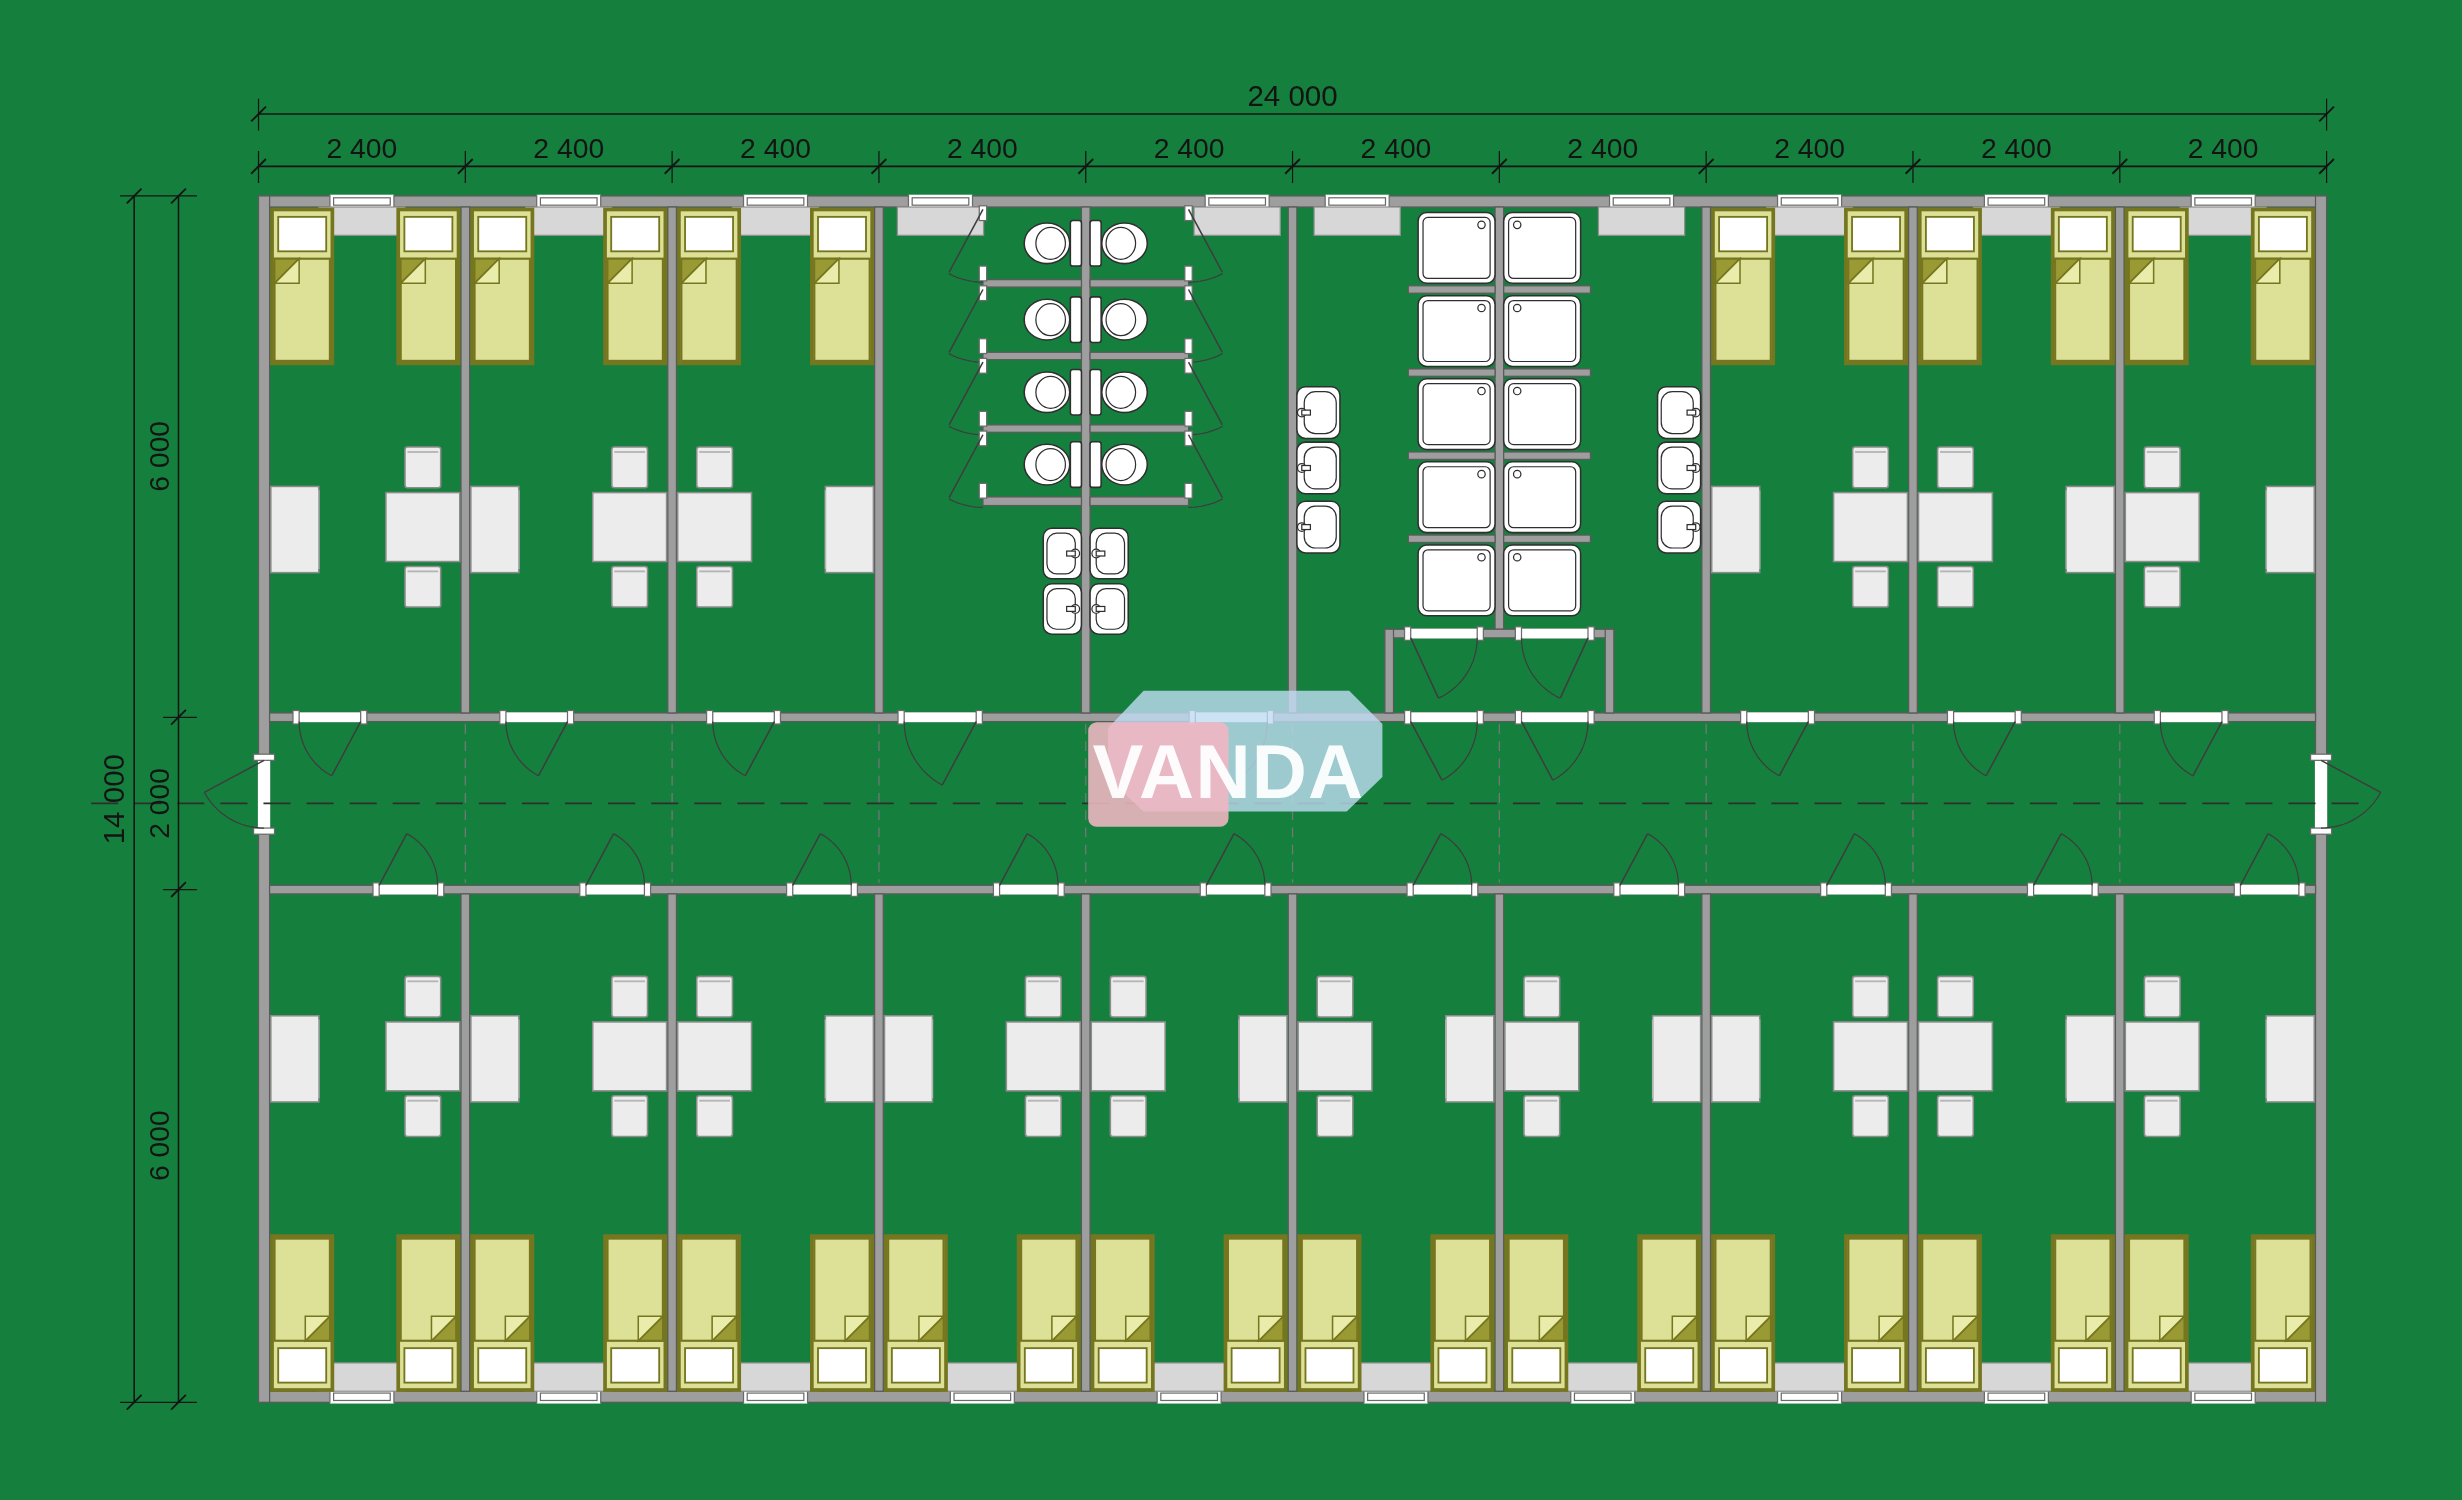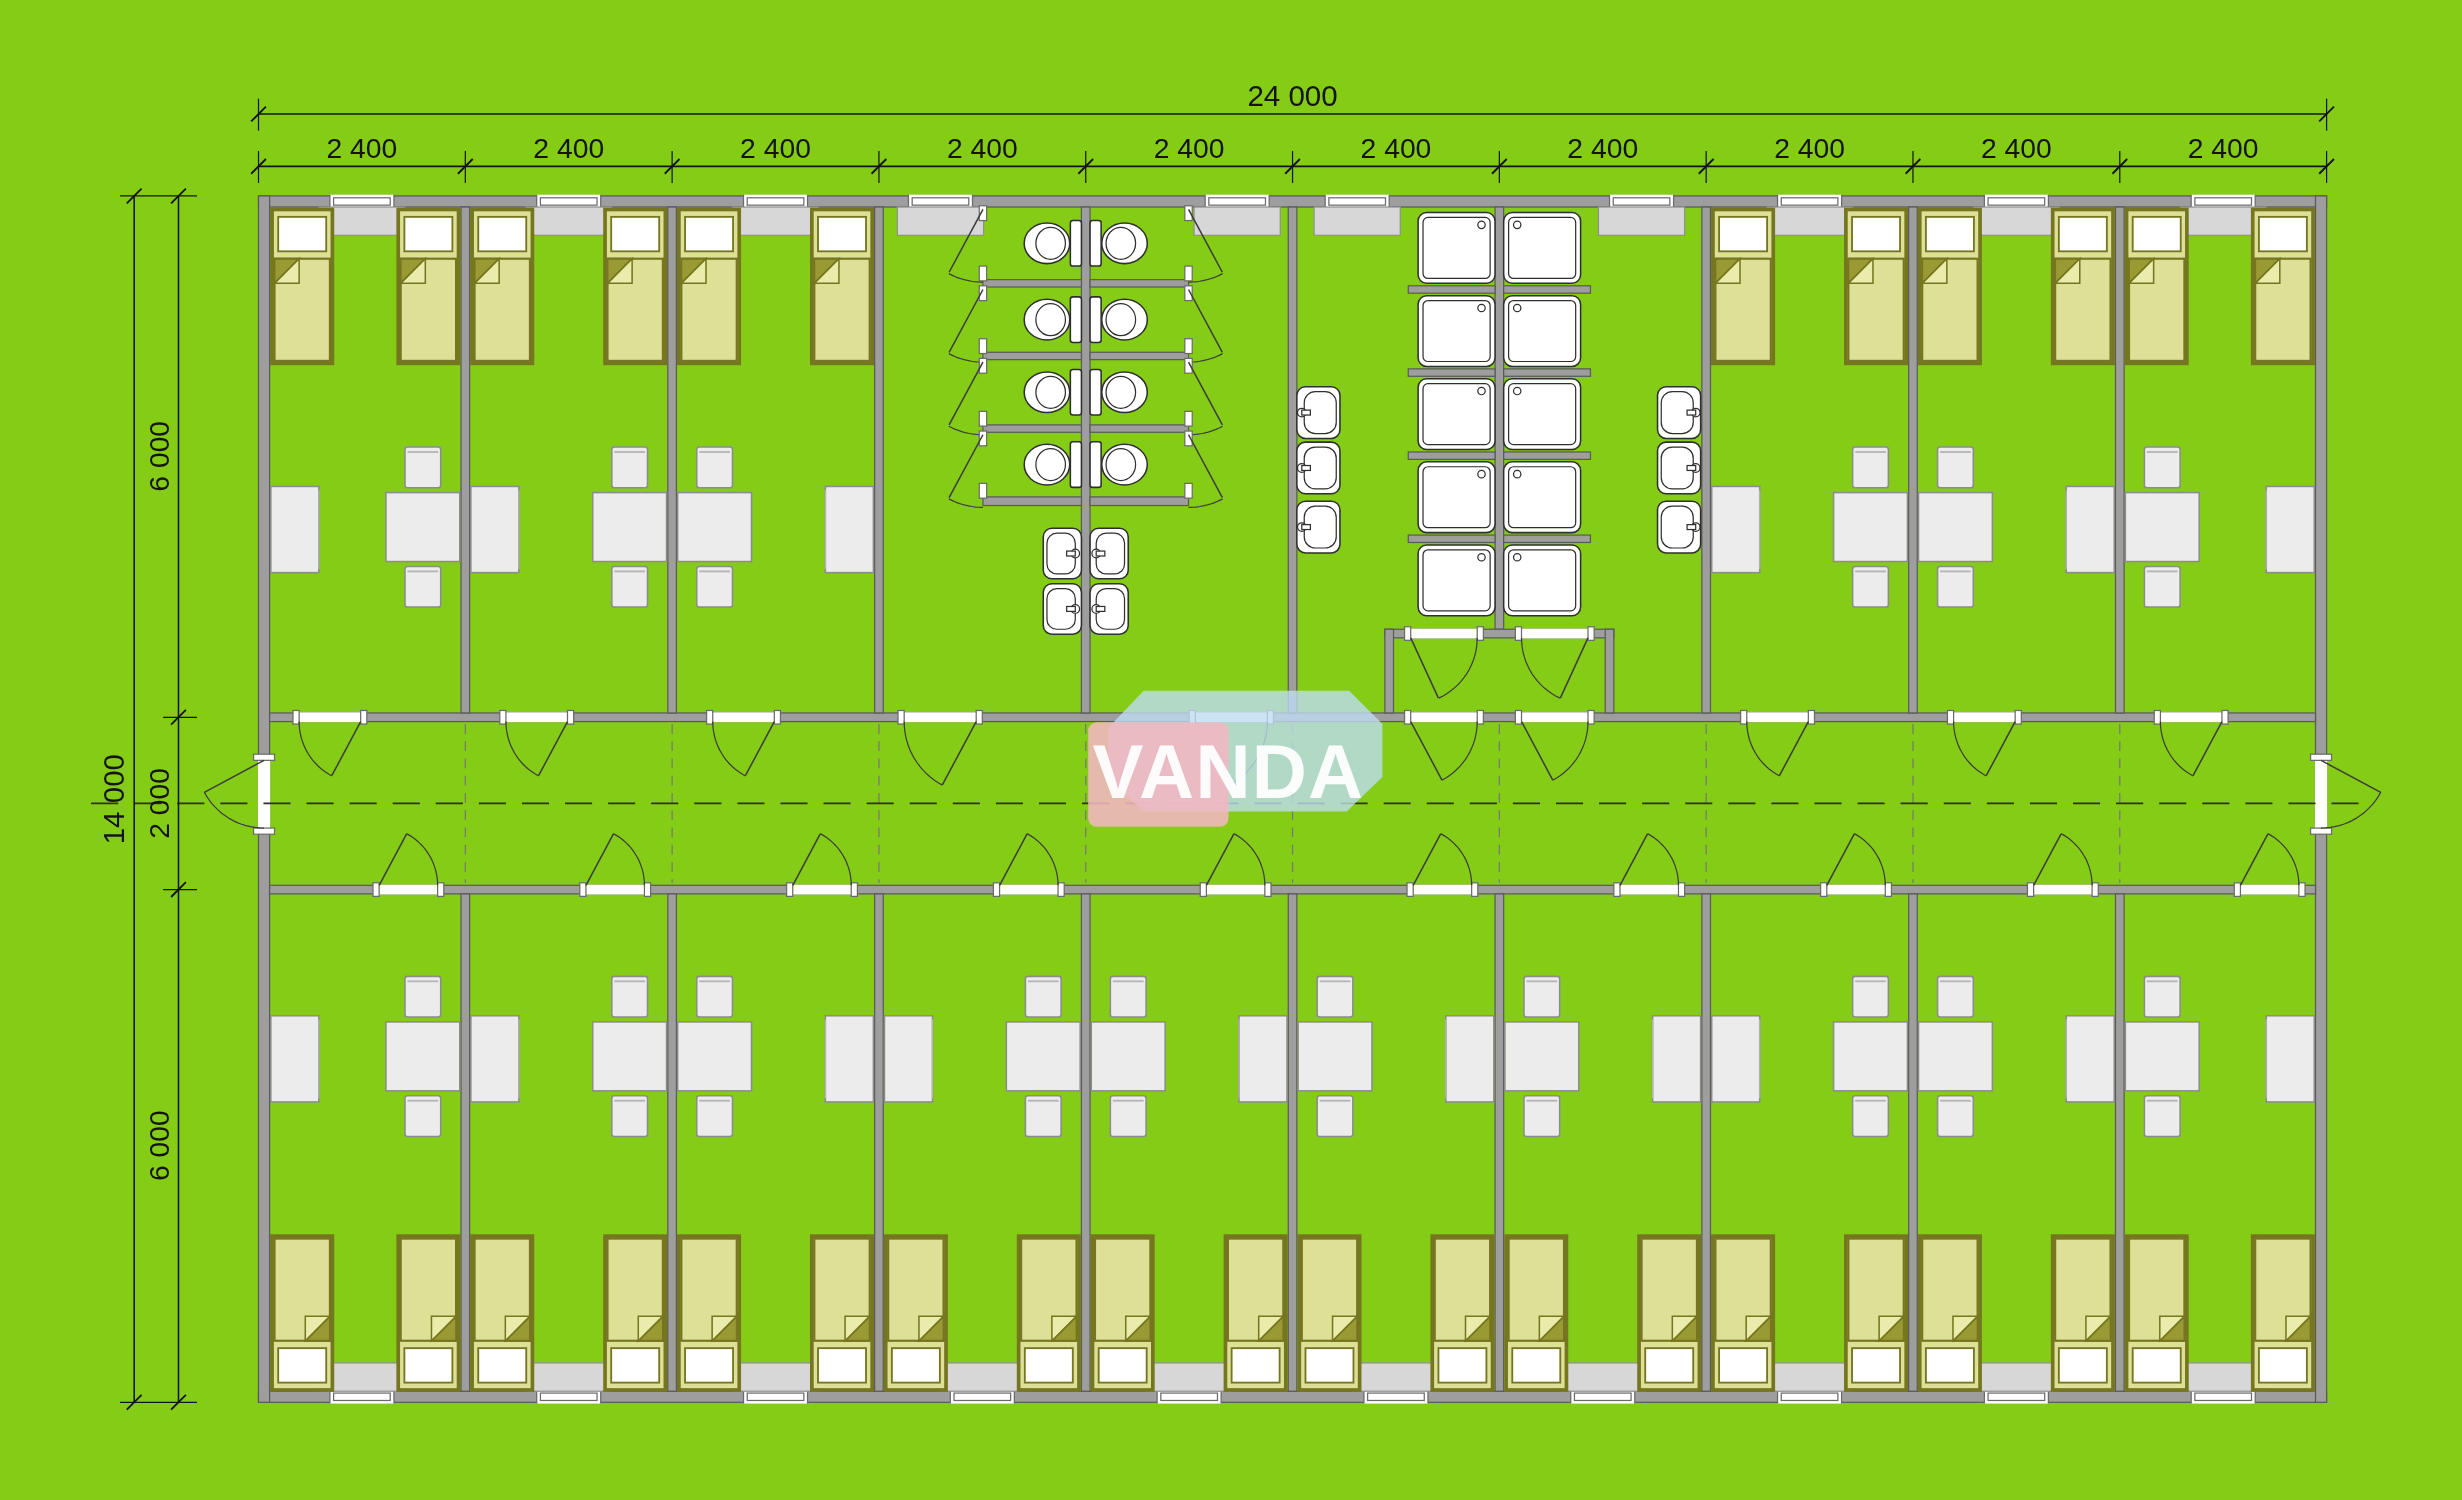--- a/index.html
+++ b/index.html
@@ -1,16 +1,16 @@
 <!DOCTYPE html>
 <html style="font-size:9.8px"><head>
 <meta charset="utf-8">
 <style>
   html,body{margin:0;padding:0;background:#ffffff;}
-  .canvas{position:relative;width:2462px;height:1501px;background:#84cc16;overflow:hidden;
+  .canvas{position:relative;width:2462px;height:1501px;background:#15803d;overflow:hidden;
           font-family:"Liberation Sans", sans-serif;}
   svg text{font-family:"Liberation Sans", sans-serif;}
 </style>
 </head>
 <body>
 
 <div class="canvas">
   <svg id="plan" width="2462" height="1501" viewBox="0 0 4000 2438">
     <g id="layer-walls">
         <rect x="420" y="318" width="3360" height="18" fill="#9e9e9e" stroke="#5a5a5a" stroke-width="2" rx="0"></rect>

